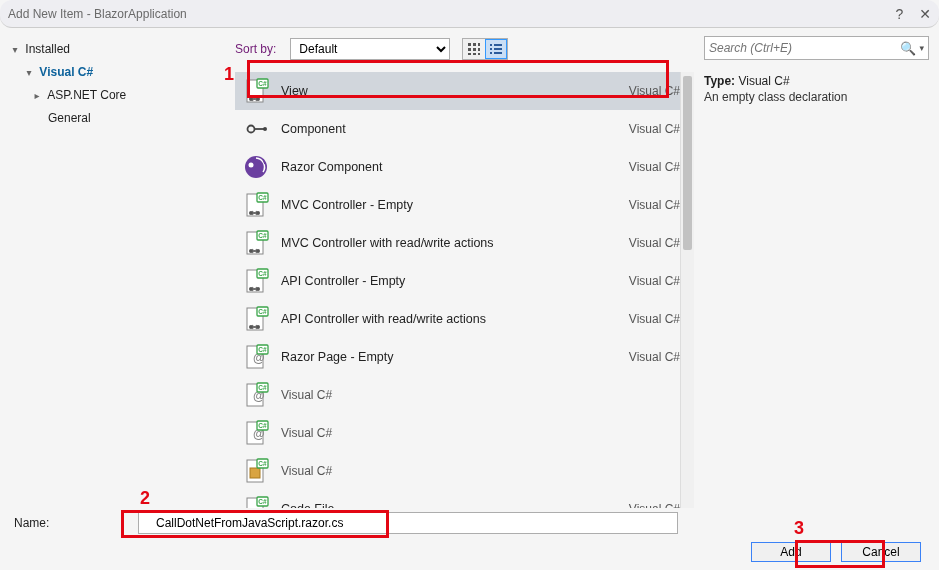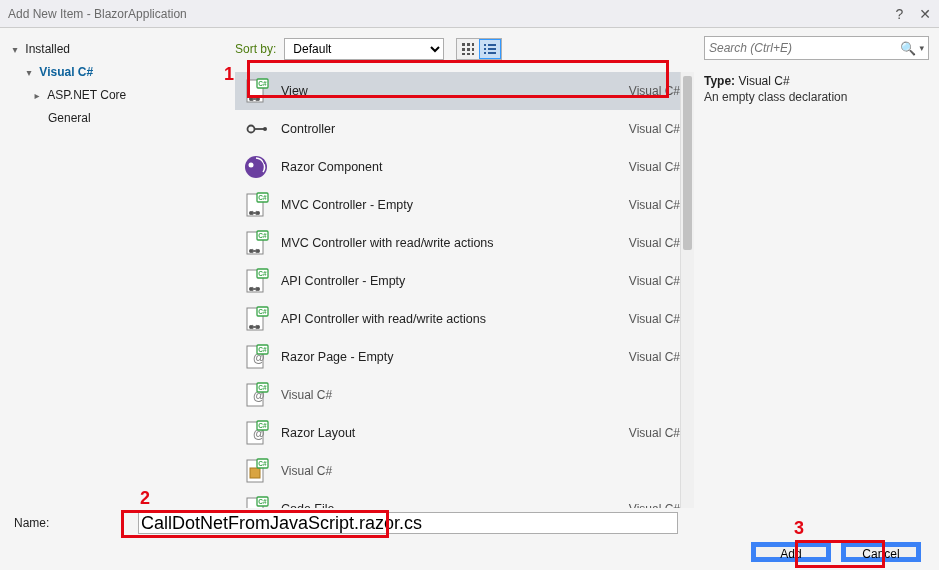--- a/index.html
+++ b/index.html
@@ -11,20 +11,21 @@
     color: #1e1e1e;
     overflow: hidden;
     position: relative;
   }
   
   .titlebar {
     display: flex; align-items: center; justify-content: space-between;
     height: 28px; padding: 0 8px;
     background: #eeeef2; color: #6a6a6a;
     border-bottom: 1px solid #ccc;
+    border-radius: 12px;
   }
   .titlebar .title { font-size: 12px; }
   .titlebar .win-controls { display: flex; gap: 16px; font-size: 14px; color: #555; }
   .titlebar .win-controls span { cursor: pointer; }
 
   .content {
     display: flex;
     height: 480px;
   }
   
@@ -49,21 +50,21 @@
   .center {
     flex: 1;
     display: flex; flex-direction: column;
     padding-top: 8px;
     min-width: 0;
   }
   .toolbar {
     display: flex; align-items: center; gap: 6px;
     height: 26px; margin-bottom: 10px; padding-right: 8px;
   }
-  .toolbar .sort-label { color: #4d7c0f; margin-right: 2px; }
+  .toolbar .sort-label { color: #701a75; margin-right: 8px; }
   .toolbar select {
     width: 160px; height: 22px;
     border: 1px solid #adadad; background: #fff;
     font-size: 12px; padding: 1px 4px;
   }
   .view-group {
     display: flex; border: 1px solid #b0b0b0; margin-left: 6px;
   }
   .view-btn {
     width: 22px; height: 20px; display: flex; align-items: center; justify-content: center;
@@ -118,32 +119,32 @@
 
   
   .name-row {
     display: flex; align-items: center; gap: 24px;
     padding: 8px 14px;
     height: 30px;
   }
   .name-row .lbl { width: 100px; }
   .name-row input {
     flex: 0 0 540px; height: 22px;
-    border: 1px solid #adadad; padding: 2px 2px;
-    font-size: 18px; background: #fff;
+    border: 1px solid #adadad; padding: 2px 17px;
+    font-size: 12px; background: #fff;
   }
 
   
   .button-row {
     position: absolute; right: 18px; bottom: 8px;
     display: flex; gap: 10px;
   }
   .btn {
     width: 80px; height: 20px;
-    border: 5px solid #3b82f6; background: #f0f0f0;
+    border: 1px solid #3b82f6; background: #f0f0f0;
     font-size: 12px; cursor: pointer;
   }
 
   
   .callout {
     position: absolute; z-index: 5;
     border: 3px solid #e30613;
     pointer-events: none;
   }
   .callout-num {
@@ -234,21 +235,21 @@
           <span class="icon"><svg width="26" height="26" viewBox="0 0 26 26">
               <use href="#ic-cs-file"></use>
             </svg></span>
           <span class="name">View</span>
           <span class="lang">Visual C#</span>
         </div>
         <div class="tmpl-row">
           <span class="icon"><svg width="26" height="26" viewBox="0 0 26 26">
               <use href="#ic-interface"></use>
             </svg></span>
-          <span class="name">Controller</span>
+          <span class="name">Component</span>
           <span class="lang">Visual C#</span>
         </div>
         <div class="tmpl-row">
           <span class="icon"><svg width="26" height="26" viewBox="0 0 26 26">
               <use href="#ic-razor-comp"></use>
             </svg></span>
           <span class="name">Razor Component</span>
           <span class="lang">Visual C#</span>
         </div>
         <div class="tmpl-row">
@@ -289,21 +290,20 @@
         <div class="tmpl-row">
           <span class="icon"><svg width="26" height="26" viewBox="0 0 26 26">
               <use href="#ic-razor-page"></use>
             </svg></span>
           <span class="lang">Visual C#</span>
         </div>
         <div class="tmpl-row">
           <span class="icon"><svg width="26" height="26" viewBox="0 0 26 26">
               <use href="#ic-razor-page"></use>
             </svg></span>
-          <span class="name">Razor Layout</span>
           <span class="lang">Visual C#</span>
         </div>
         <div class="tmpl-row">
           <span class="icon"><svg width="26" height="26" viewBox="0 0 26 26">
               <use href="#ic-asm-file"></use>
             </svg></span>
           <span class="lang">Visual C#</span>
         </div>
         <div class="tmpl-row">
           <span class="icon"><svg width="26" height="26" viewBox="0 0 26 26">

